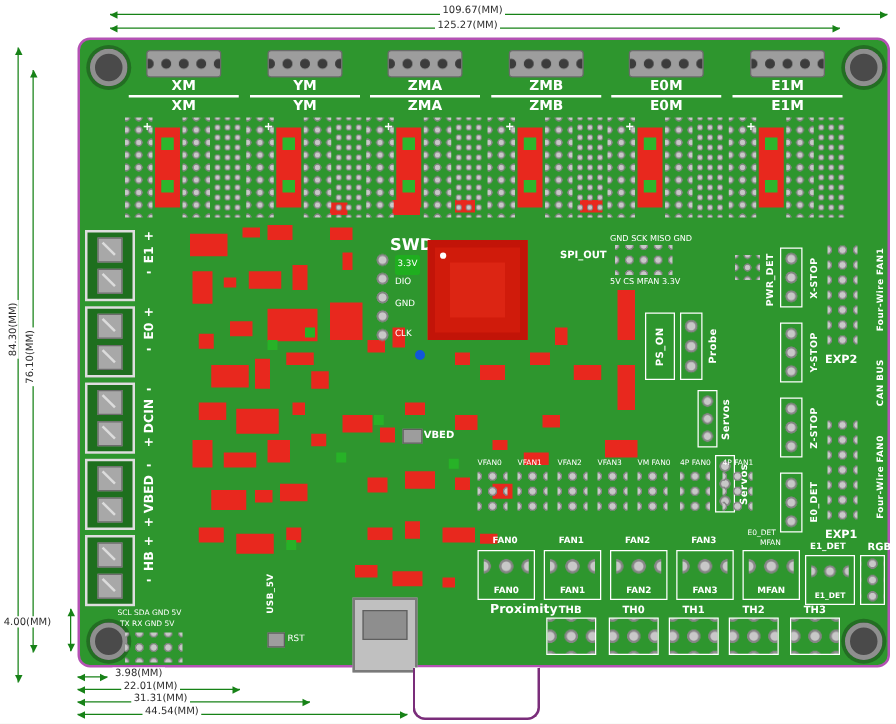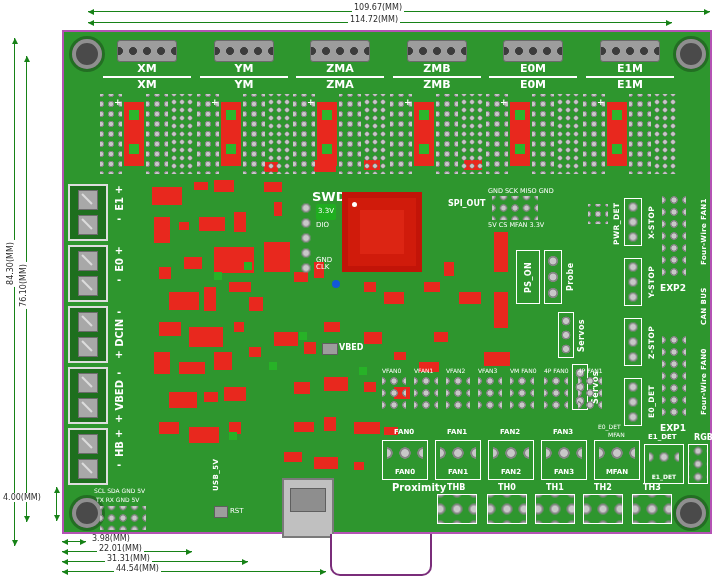--- a/index.html
+++ b/index.html
@@ -9,21 +9,21 @@
   .dl{position:absolute;height:0;border-top:1px solid #178217;}
   .dv{position:absolute;width:0;border-left:1px solid #178217;}
   .dl::before{content:"";position:absolute;left:0;top:-3.5px;border:3px solid transparent;border-right:6px solid #178217;border-left:0;}
   .dl::after{content:"";position:absolute;right:0;top:-3.5px;border:3px solid transparent;border-left:6px solid #178217;border-right:0;}
   .dv::before{content:"";position:absolute;top:0;left:-3.5px;border:3px solid transparent;border-bottom:6px solid #178217;border-top:0;}
   .dv::after{content:"";position:absolute;bottom:0;left:-3.5px;border:3px solid transparent;border-top:6px solid #178217;border-bottom:0;}
   .dim-label{position:absolute;font-size:8px;color:#2c2c2c;background:#fff;padding:0 2px;white-space:nowrap;z-index:6;}
   .dim-label.rot{writing-mode:vertical-rl;transform:rotate(180deg);padding:2px 0;}
   
   .board{position:absolute;left:62px;top:30px;width:650px;height:504px;background:#2e962e;
-         border:2px solid #b452b4;border-radius:0;box-sizing:border-box;overflow:visible;}
+         border:2px solid #b452b4;border-radius:10px;box-sizing:border-box;overflow:visible;}
   .board > *{position:absolute;}
   .hole{width:30px;height:30px;border-radius:50%;background:#4a4a4a;
         box-shadow:inset 0 0 0 4px #8f8f8f, 0 0 0 3px #236e23;}
   .copper-svg{left:0;top:0;pointer-events:none;}
   
   .dots{background-image:radial-gradient(circle,#c8c8c8 27%,#858585 33% 43%,rgba(0,0,0,0) 47%);
         background-size:var(--s,11px) var(--s,11px);background-position:center;}
   .obox{border:1.5px solid #fff;box-sizing:border-box;}
   
   .lbl{color:#fff;font-size:7px;line-height:1.1;white-space:nowrap;}
@@ -59,21 +59,21 @@
   .bluedot{width:8px;height:8px;border-radius:50%;background:#1257d8;}
 </style>
 </head>
 <body>
 
 <div class="canvas">
 
   <div class="dl" style="left:88px;top:11px;width:622px;"></div>
   <span class="dim-label" style="left:352px;top:3px;">109.67(MM)</span>
   <div class="dl" style="left:88px;top:22px;width:584px;"></div>
-  <span class="dim-label" style="left:348px;top:15px;">114.72(MM)</span>
+  <span class="dim-label" style="left:348px;top:15px;">125.27(MM)</span>
 
   <div class="dv" style="left:14px;top:38px;height:508px;"></div>
   <span class="dim-label rot" style="left:6px;top:240px;">84.30(MM)</span>
   <div class="dv" style="left:26px;top:56px;height:466px;"></div>
   <span class="dim-label rot" style="left:19px;top:262px;">76.10(MM)</span>
 
   <div class="dv" style="left:56px;top:487px;height:34px;"></div>
   <span class="dim-label" style="left:1px;top:493px;">4.00(MM)</span>
 
   <div class="dl" style="left:62px;top:541px;width:24px;"></div>
@@ -307,21 +307,21 @@
     <div class="term-label" style="top:396px;">
       <span>+</span>
       <span class="vt">HB</span>
       <span>-</span>
     </div>
 
     <span class="lbl b" style="left:248px;top:158px;font-size:13px;">SWD</span>
     <div class="dots" style="left:236px;top:170px;width:12px;height:72px;--s:15px;"></div>
     <span class="lbl tag3v3" style="left:252px;top:172px;">3.3V</span>
     <span class="lbl" style="left:252px;top:190px;">DIO</span>
-    <span class="lbl" style="left:252px;top:208px;margin-top:17px;">GND</span>
+    <span class="lbl" style="left:252px;top:208px;">GND</span>
     <span class="lbl" style="left:252px;top:232px;">CLK</span>
 
     <div class="mcu" style="left:278px;top:160px;width:80px;height:80px;"></div>
     <div class="bluedot" style="left:268px;top:248px;"></div>
 
     <div class="btn" style="left:258px;top:311px;width:14px;height:10px;"></div>
     <span class="lbl b" style="left:275px;top:312px;font-size:8px;">VBED</span>
 
     <span class="lbl b" style="left:384px;top:168px;font-size:8px;">SPI_OUT</span>
     <span class="lbl" style="left:424px;top:156px;font-size:6.5px;">GND SCK MISO GND</span>

